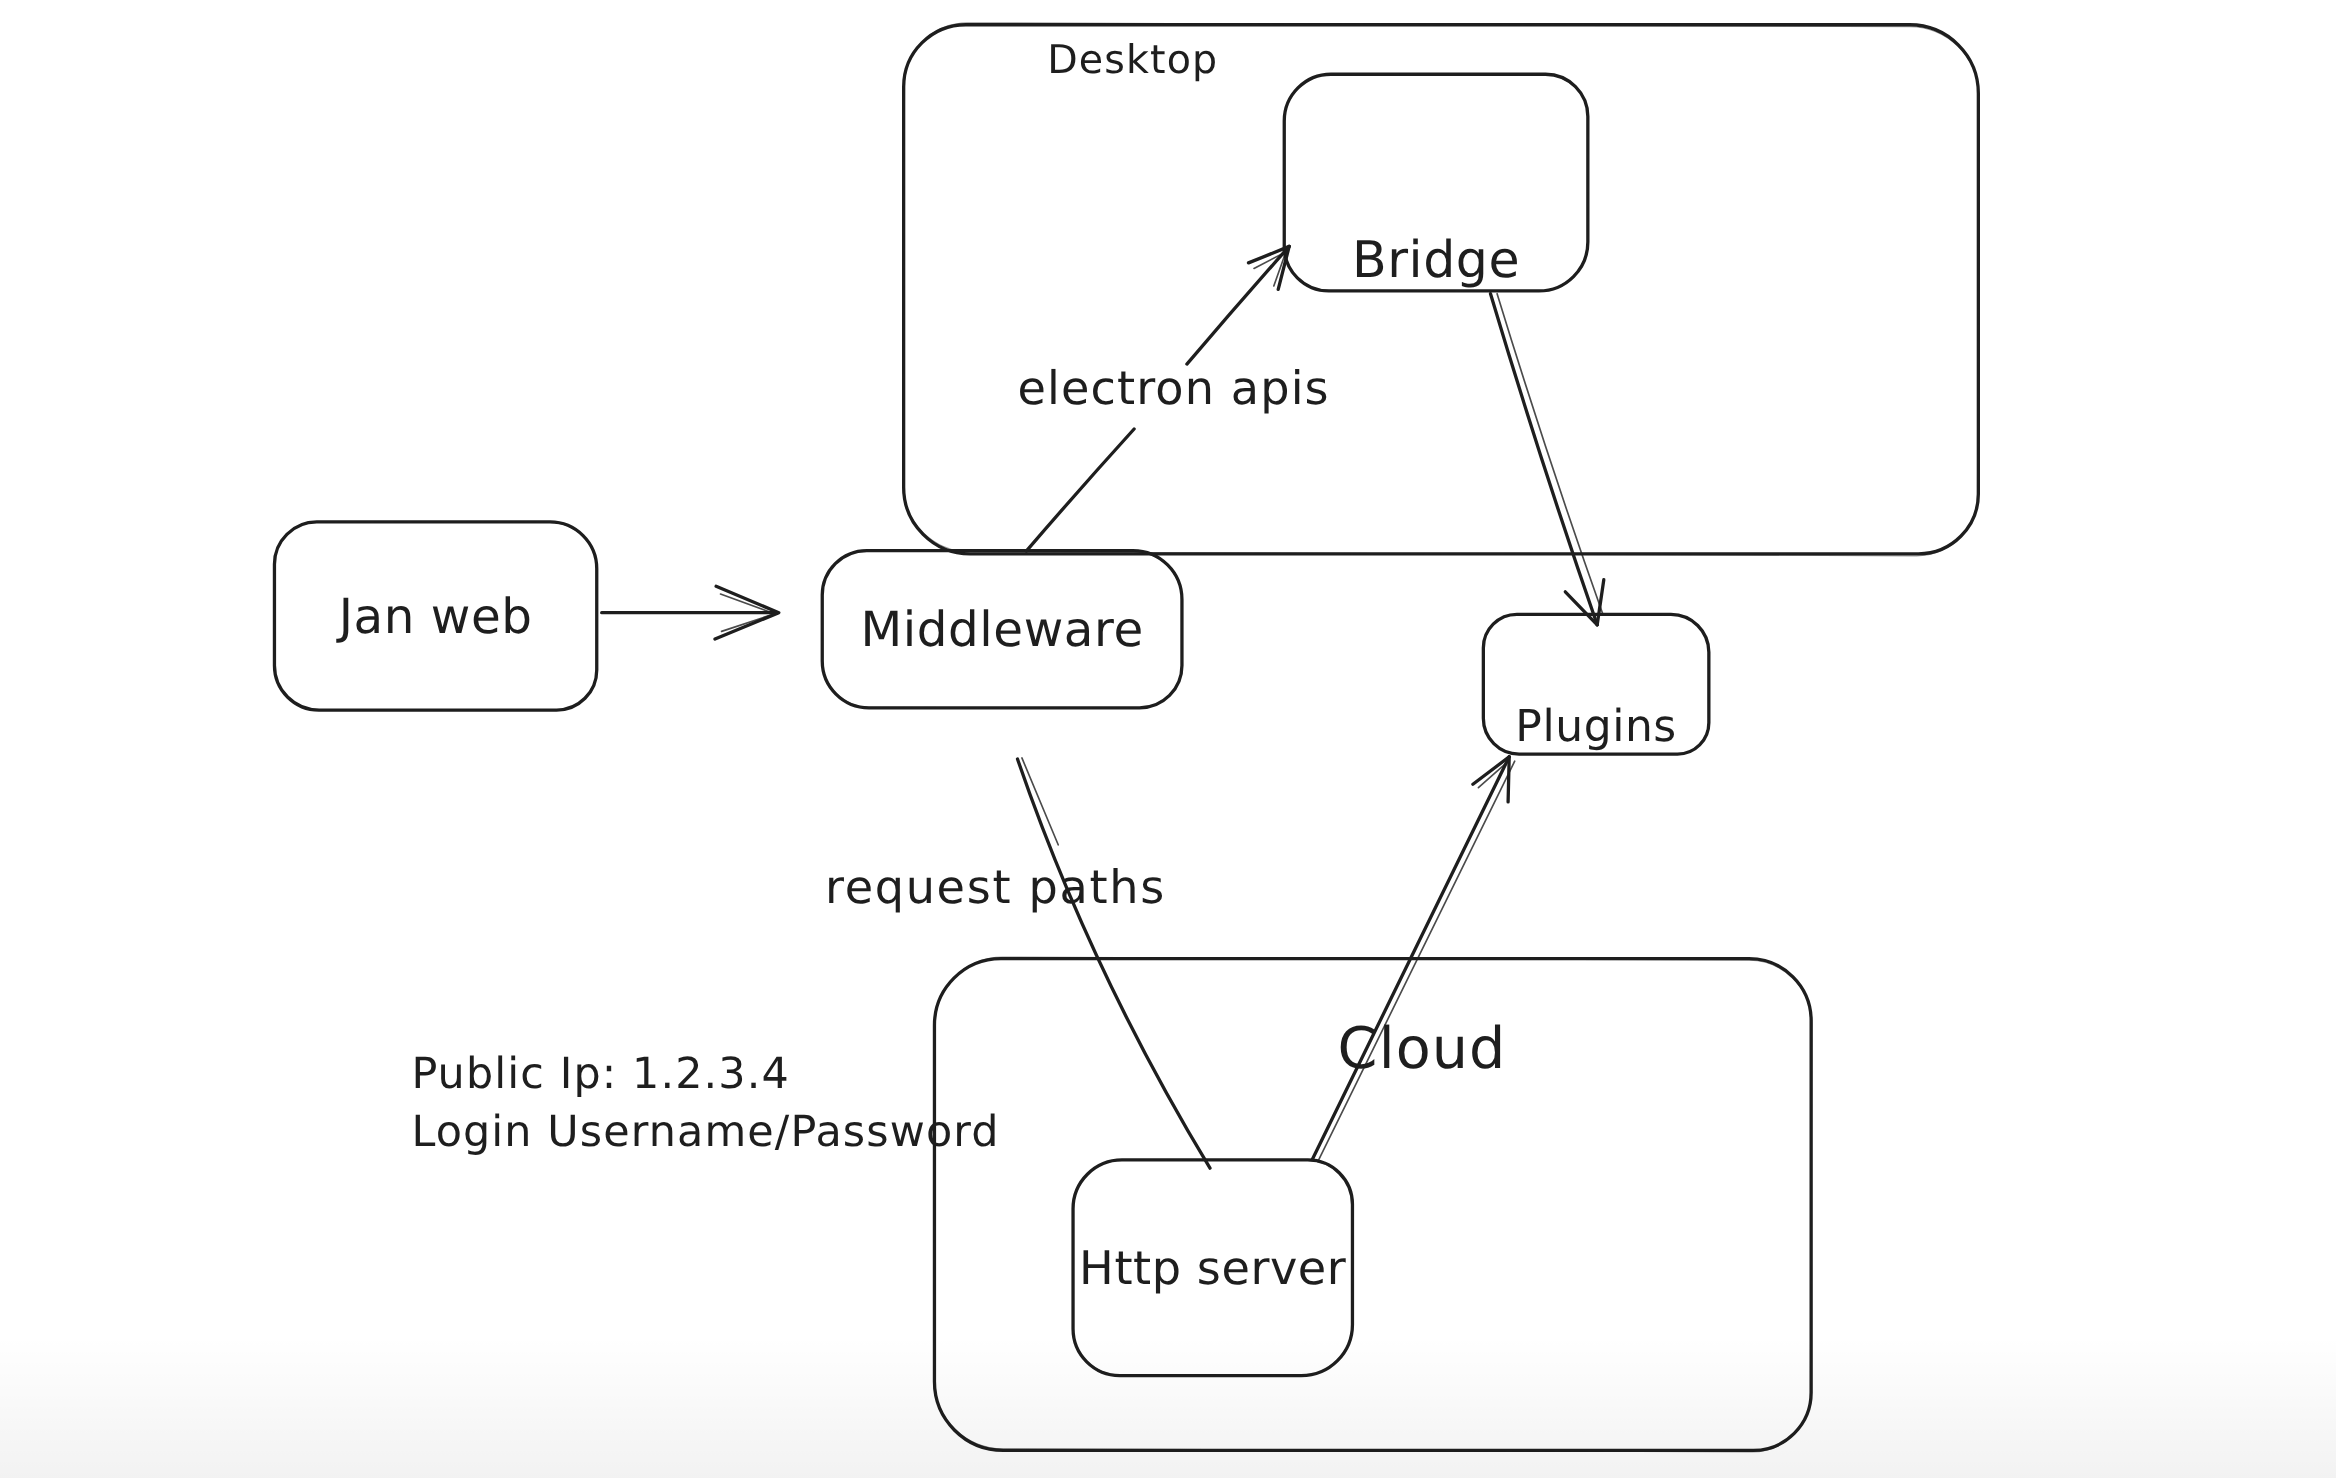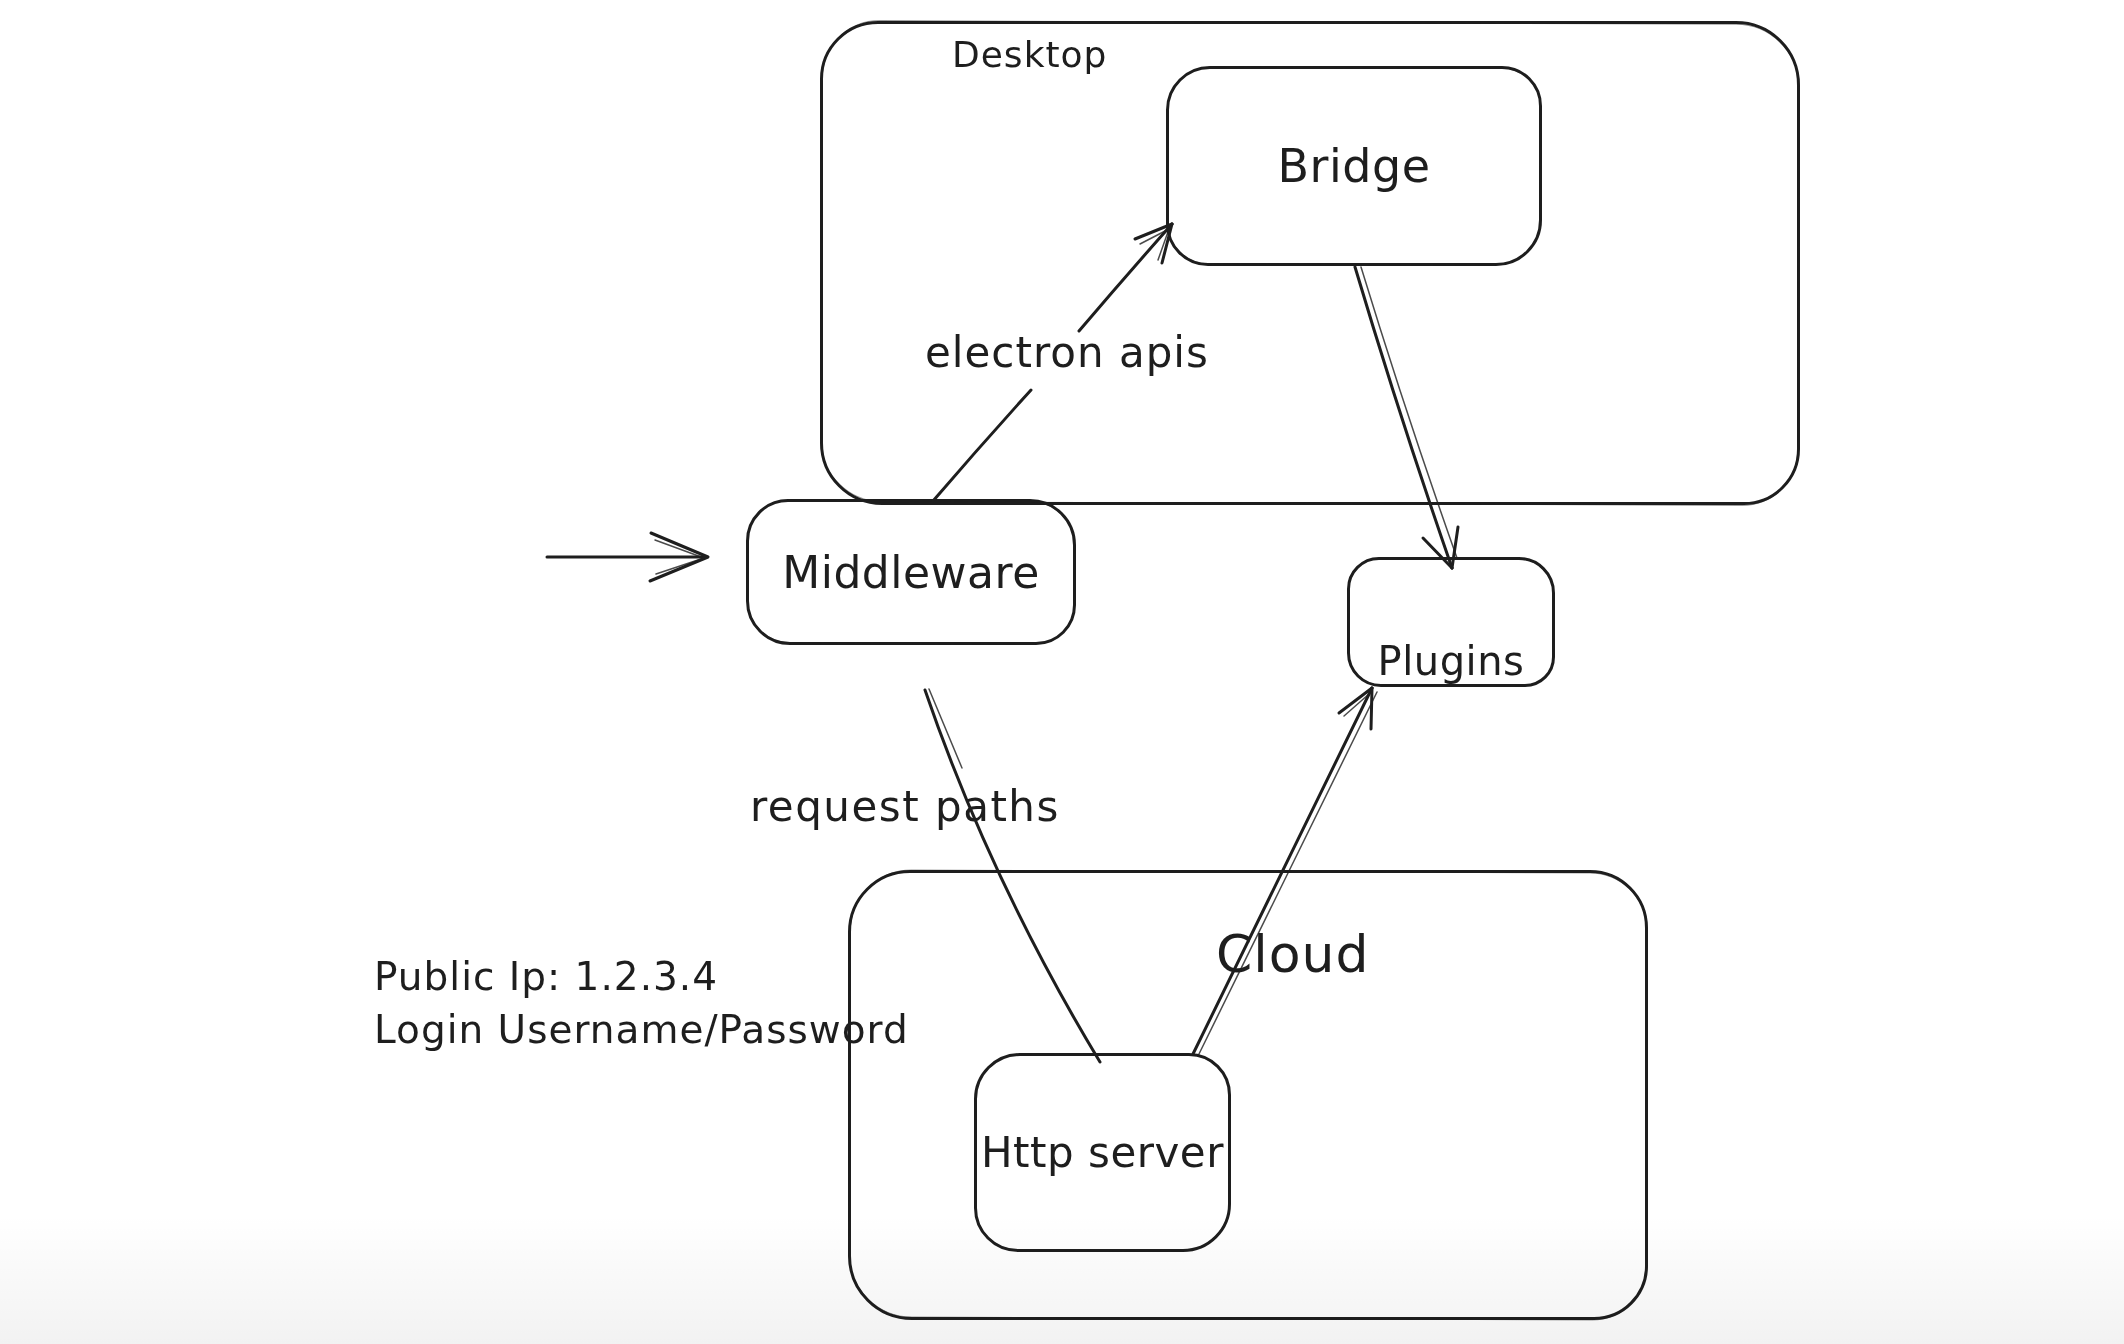--- a/index.html
+++ b/index.html
@@ -27,21 +27,21 @@
   .node{display:flex;align-items:center;justify-content:center;}
   .node-label{
     font-size:44px;letter-spacing:.5px;white-space:nowrap;
   }
 
   #desktop-box{left:820px;top:21px;width:980px;height:484px;border-radius:58px 64px 56px 62px;}
   #cloud-box{left:848px;top:870px;width:800px;height:450px;border-radius:62px 58px 54px 64px;}
 
   #janweb-box{left:248px;top:473px;width:296px;height:174px;border-radius:40px 44px 38px 42px;}
   #middleware-box{left:746px;top:499px;width:330px;height:146px;border-radius:42px 46px 40px 44px;}
-  #bridge-box{left:1166px;top:66px;width:376px;height:200px;border-radius:44px 40px 46px 42px;}
+  #bridge-box{left:1166px;top:66px;width:279px;height:200px;border-radius:44px 40px 46px 42px;align-items:flex-end;}
   #plugins-box{left:1347px;top:557px;width:208px;height:130px;border-radius:32px 36px 30px 34px;align-items:flex-end;}
   #httpserver-box{left:974px;top:1053px;width:257px;height:199px;border-radius:46px 42px 48px 44px;}
 
   
   .free-text{position:absolute;white-space:nowrap;z-index:3;}
   #desktop-label{left:952px;top:34px;font-size:36px;letter-spacing:1px;}
   #cloud-label{left:1216px;top:924px;font-size:52px;letter-spacing:1px;}
   #electron-apis-label{left:925px;top:328px;font-size:42px;letter-spacing:1px;}
   #request-paths-label{left:750px;top:782px;font-size:42px;letter-spacing:1.5px;}
   #note-text{left:352px;top:950px;font-size:39px;line-height:53px;letter-spacing:1px;margin-left:22px;}
@@ -59,20 +59,23 @@
   }
 </style>
 </head>
 <body>
 
 <div class="canvas">
 
   <div class="box" id="desktop-box"></div>
   <div class="box" id="cloud-box"></div>
 
+  <div class="box node" id="janweb-box">
+    <span class="node-label">Jan web</span>
+  </div>
 
   <div class="box node" id="middleware-box">
     <span class="node-label">Middleware</span>
   </div>
 
   <div class="box node" id="bridge-box">
     <span class="node-label" style="font-size:46px">Bridge</span>
   </div>
 
   <div class="box node" id="plugins-box">

